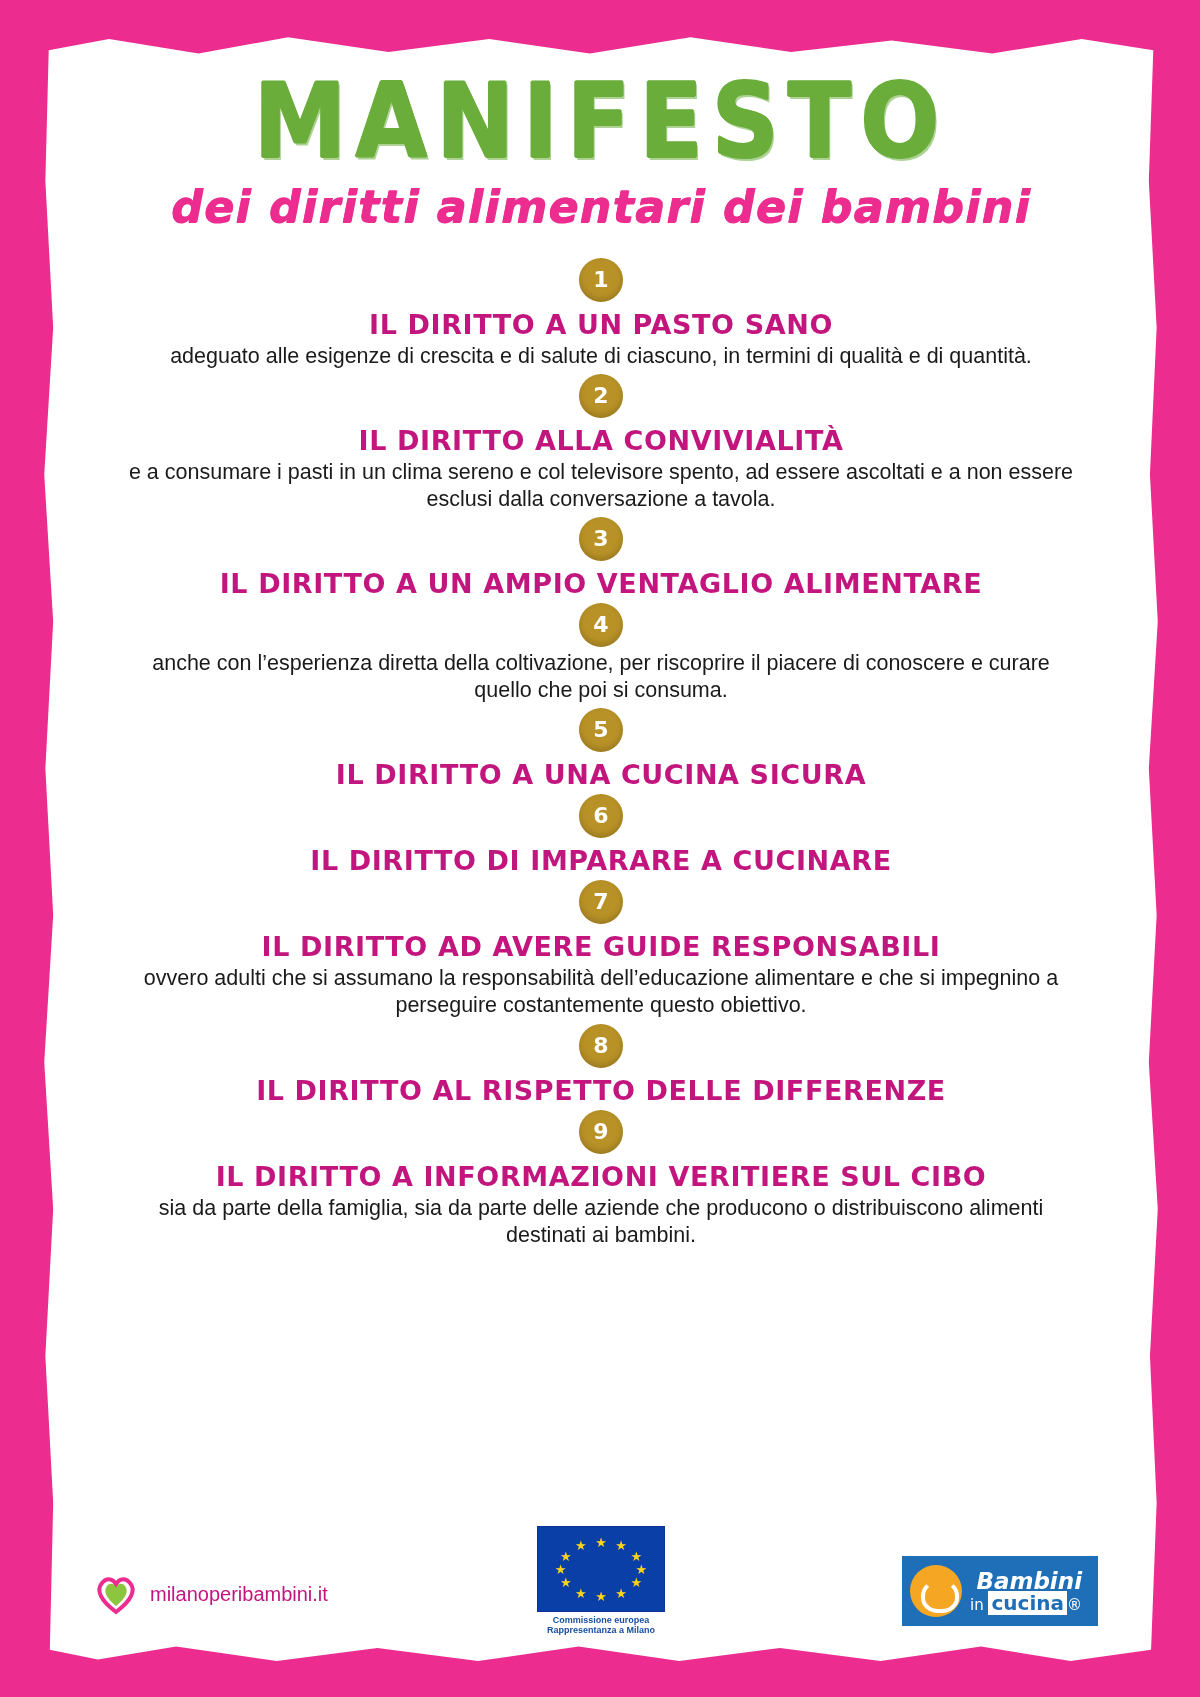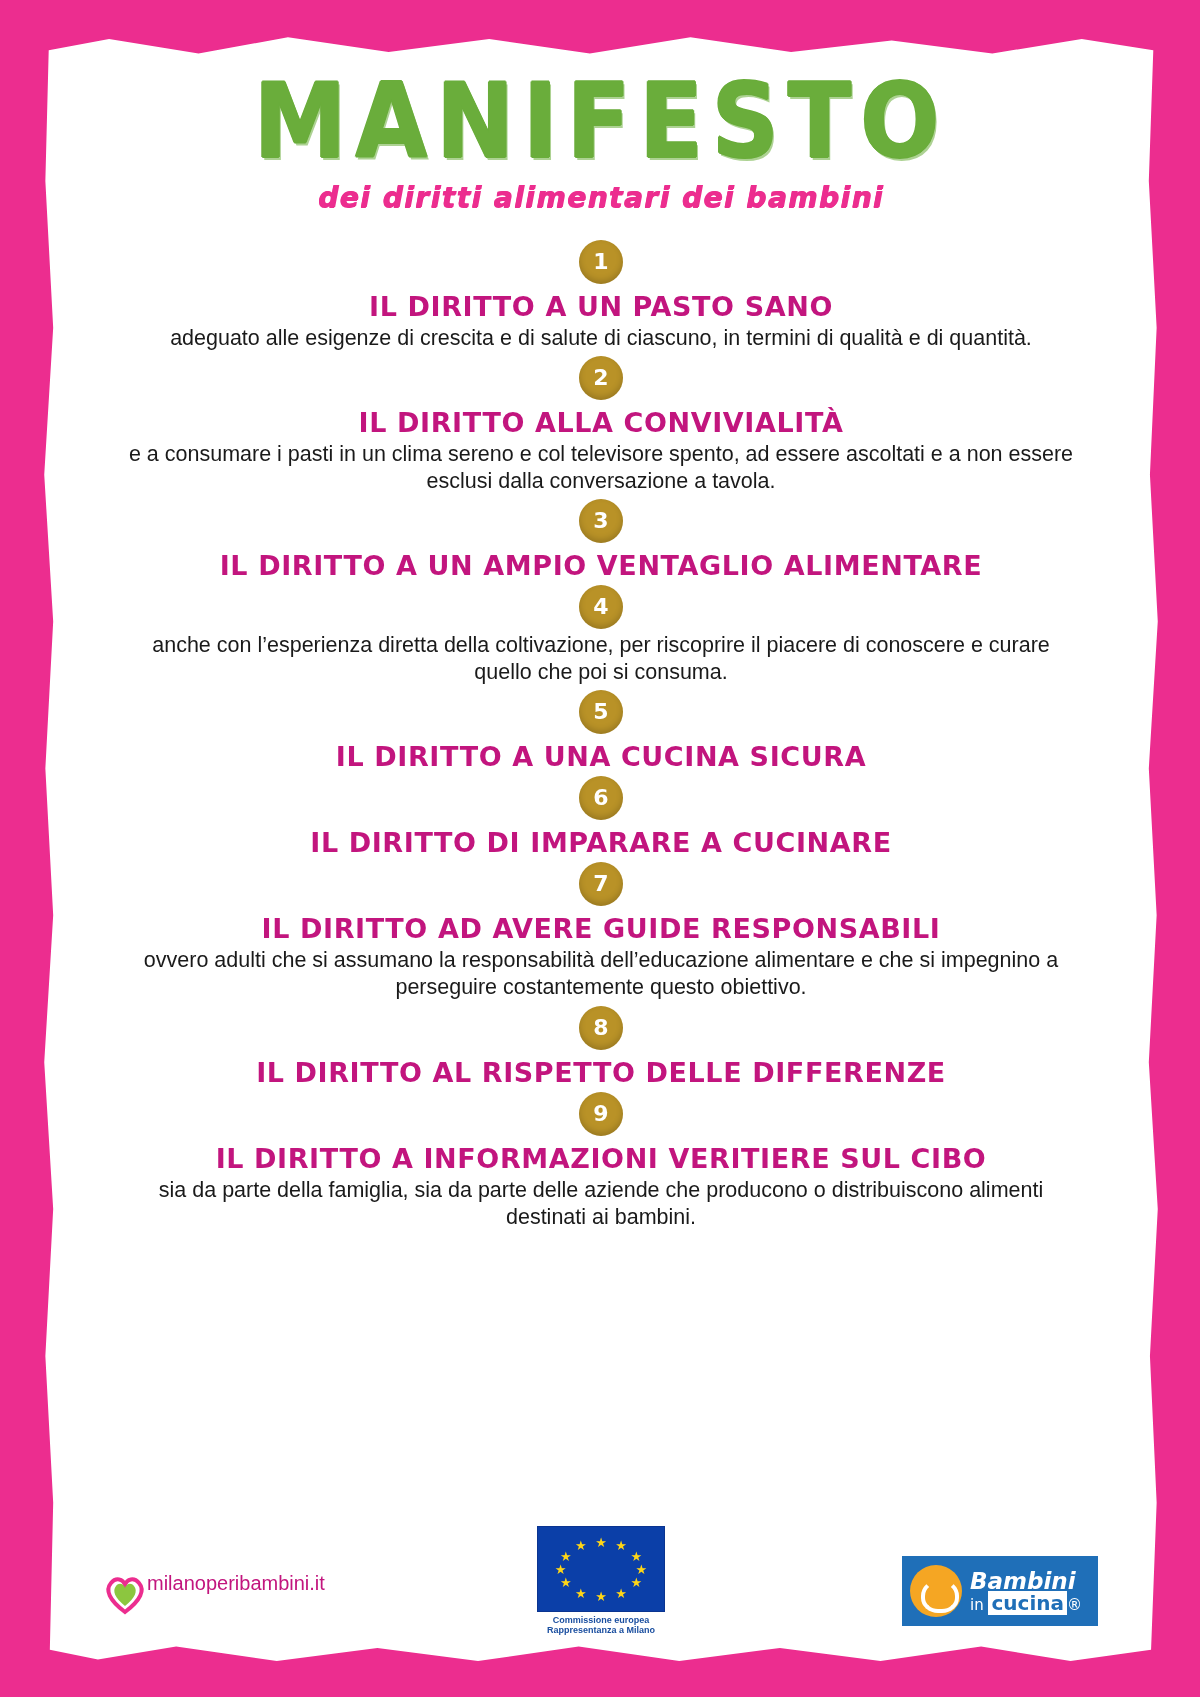--- a/index.html
+++ b/index.html
@@ -71,21 +71,21 @@
       0 1px 0 #6aad3b, 0 -1px 0 #6aad3b,
       2px 2px 0 rgba(106,173,59,0.55);
     transform: scaleY(1.12);
     transform-origin: center top;
   }
   .title-sub {
     margin-top: 18px;
     font-family: "DejaVu Sans", sans-serif;
     font-weight: bold;
     font-style: italic;
-    font-size: 28px;
+    font-size: 44px;
     letter-spacing: 1.5px;
     color: #ec2d8f;
     text-shadow: 1px 0 0 #ec2d8f, 0 1px 0 #ec2d8f;
   }
 
   
   .rights {
     margin-top: 26px;
   }
   .right-item {
@@ -129,23 +129,25 @@
   
   .footer {
     position: absolute;
     left: 46px;
     right: 46px;
     bottom: 26px;
     height: 120px;
   }
   .footer-left {
     position: absolute;
-    left: 15px;
+    left: 6px;
     top: 52px;
     display: flex;
+    align-items: center;
+    gap: 12px;
   }
   .heart {
     width: 44px;
     height: 44px;
     position: relative;
   }
   .site-label {
     font-family: "Liberation Sans", sans-serif;
     font-size: 20px;
     color: #c2157e;
@@ -184,20 +186,21 @@
     position: absolute;
     right: 16px;
     top: 36px;
     width: 196px;
     height: 70px;
     background: #1f6fb8;
     display: flex;
     align-items: center;
     padding-left: 8px;
     box-sizing: border-box;
+    text-align: right;
   }
   .sun {
     width: 52px;
     height: 52px;
     border-radius: 50%;
     background: #f5a623;
     position: relative;
     flex: 0 0 auto;
   }
   .sun::after {

